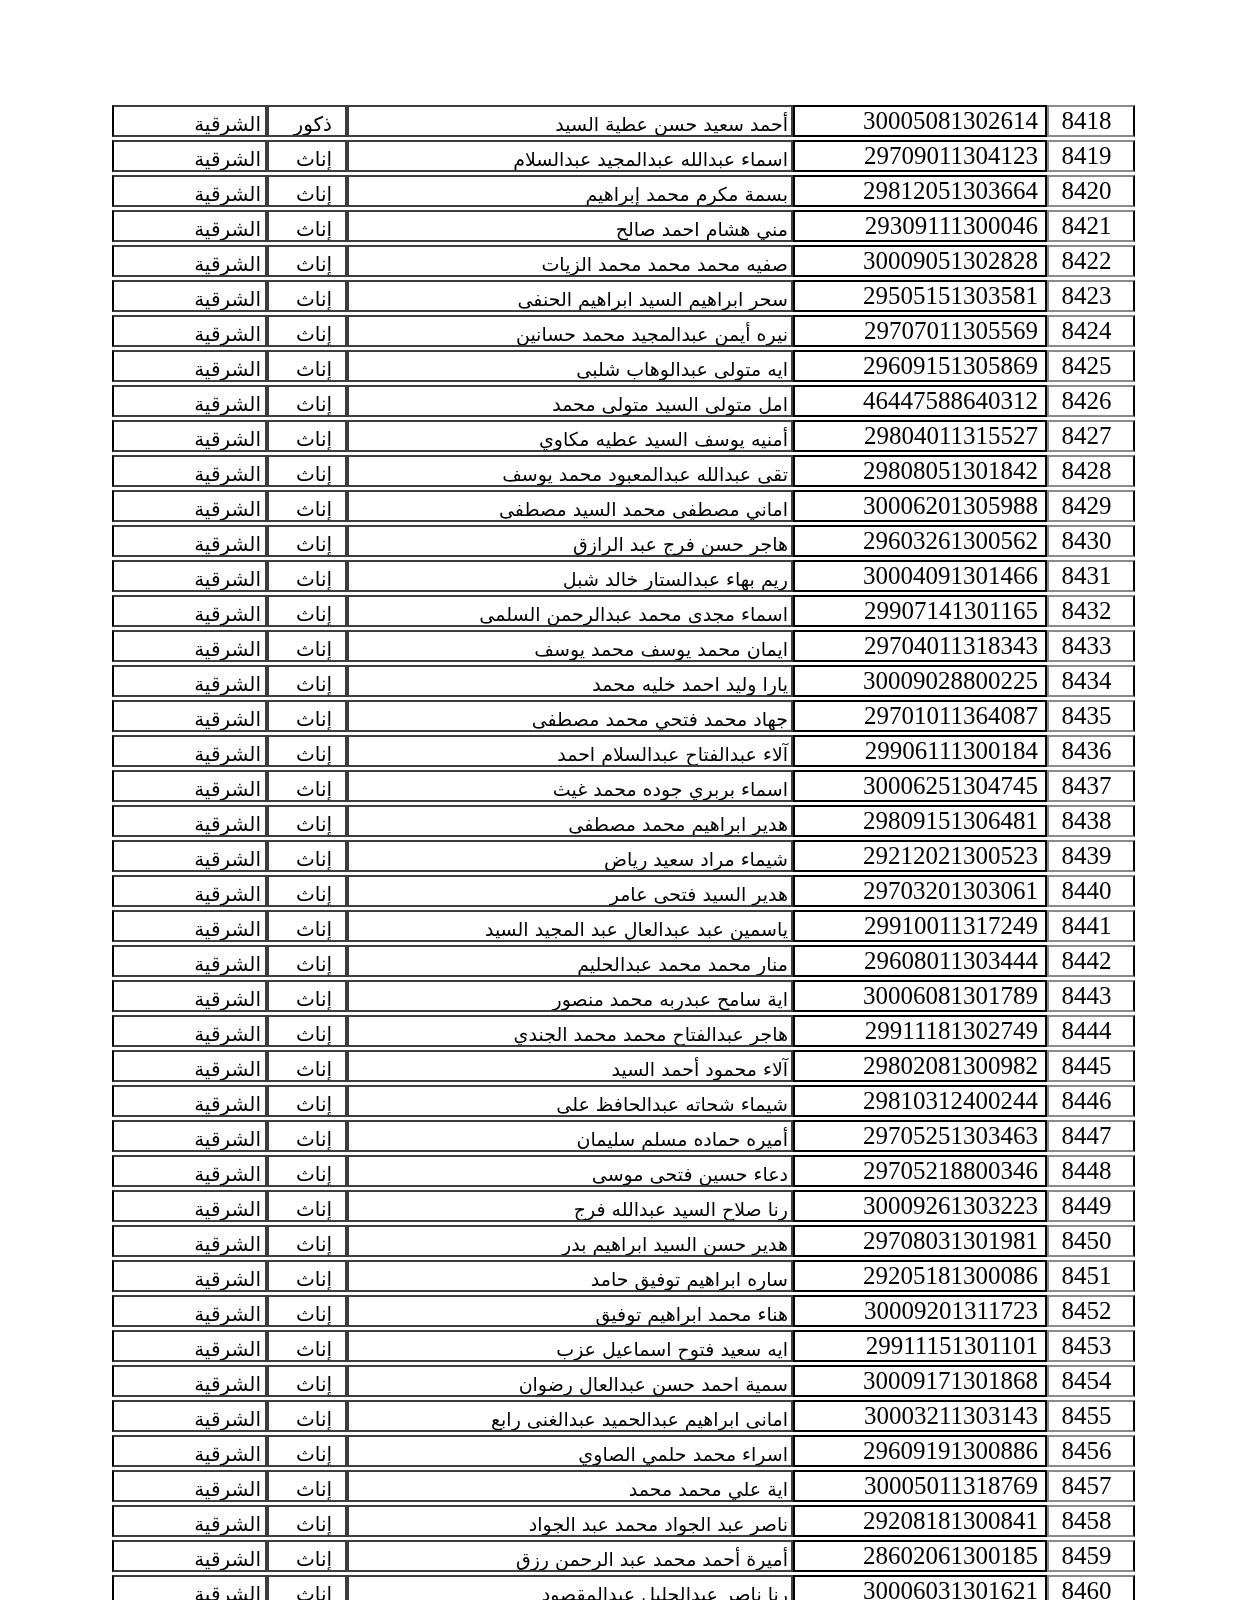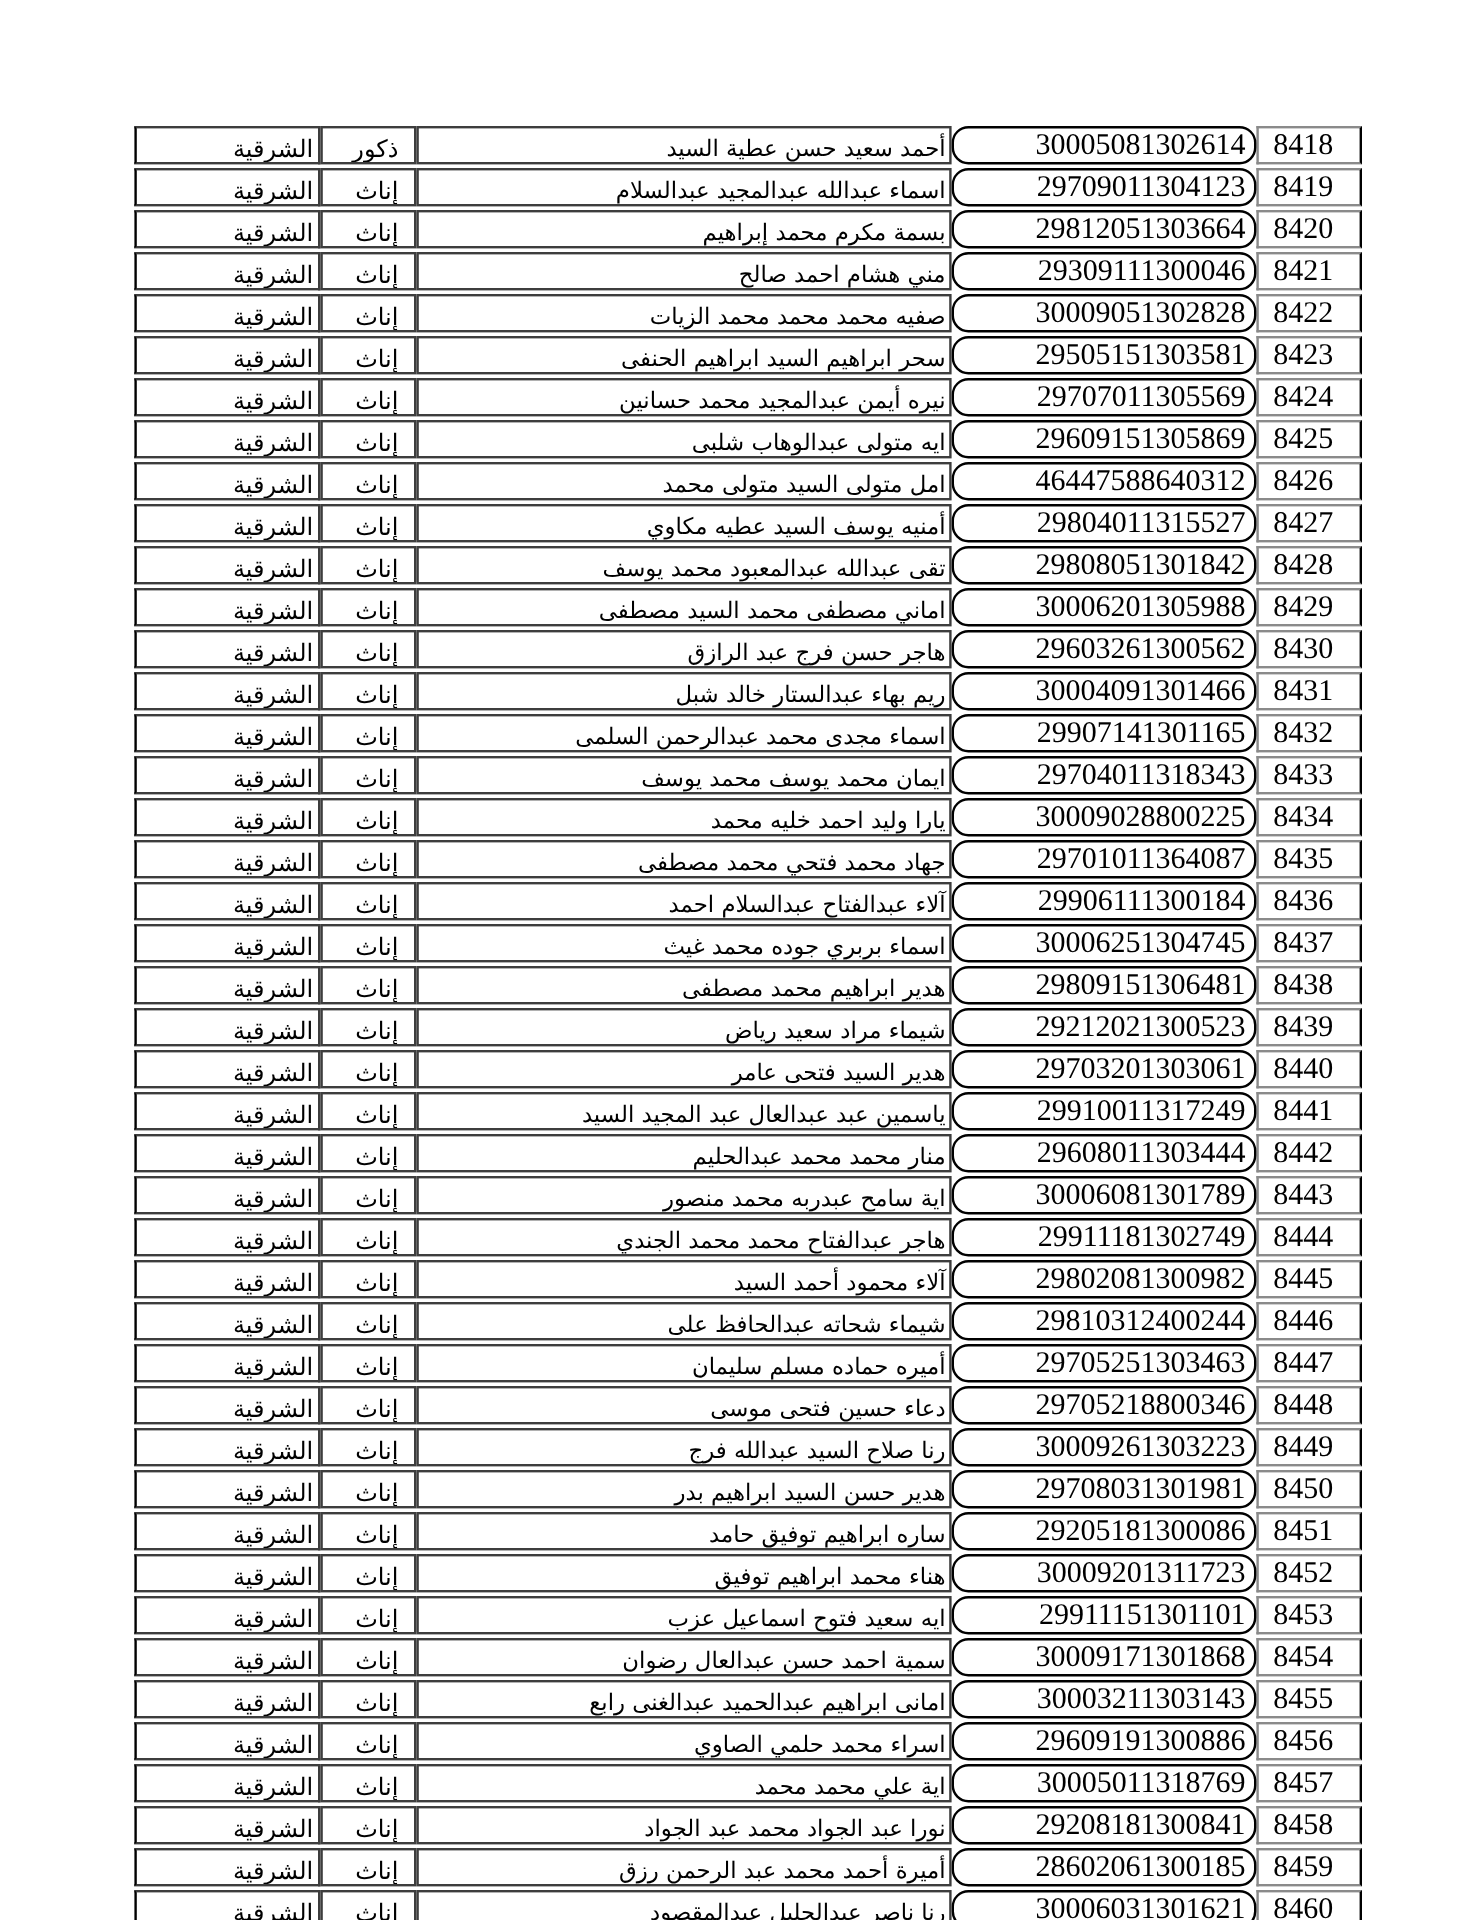--- a/index.html
+++ b/index.html
@@ -39,30 +39,30 @@
   col.c-id     { width: 254px; }
   col.c-name   { width: 446px; }
   col.c-gender { width: 80px; }
   col.c-region { width: 155px; }
 
   td.serial {
     border-color: #8a8a8a;
     border-right-color: #000;
     font-family: "Liberation Serif", serif;
     font-size: 25px;
-    padding-right: 22px;
+    padding-right: 11px;
     direction: ltr;
+    text-align: center;
   }
   td.id {
     border-color: #000;
     font-family: "Liberation Serif", serif;
     font-size: 25px;
     padding-right: 7px;
     direction: ltr;
-    border-radius: 14px;
   }
   td.name {
     font-size: 19px;
     padding-right: 3px;
   }
   td.gender {
     font-size: 20px;
     padding-right: 13px;
   }
   td.region {
@@ -406,21 +406,21 @@
     <td class="serial">8457</td>
     <td class="id">30005011318769</td>
     <td class="name"><span>اية علي محمد محمد</span></td>
     <td class="gender"><span>إناث</span></td>
     <td class="region"><span>الشرقية</span></td>
   </tr>
 
   <tr>
     <td class="serial">8458</td>
     <td class="id">29208181300841</td>
-    <td class="name"><span>نورا عبد الجواد محمد عبد الجواد</span></td>
+    <td class="name"><span>ناصر عبد الجواد محمد عبد الجواد</span></td>
     <td class="gender"><span>إناث</span></td>
     <td class="region"><span>الشرقية</span></td>
   </tr>
 
   <tr>
     <td class="serial">8459</td>
     <td class="id">28602061300185</td>
     <td class="name"><span>أميرة أحمد محمد عبد الرحمن رزق</span></td>
     <td class="gender"><span>إناث</span></td>
     <td class="region"><span>الشرقية</span></td>

